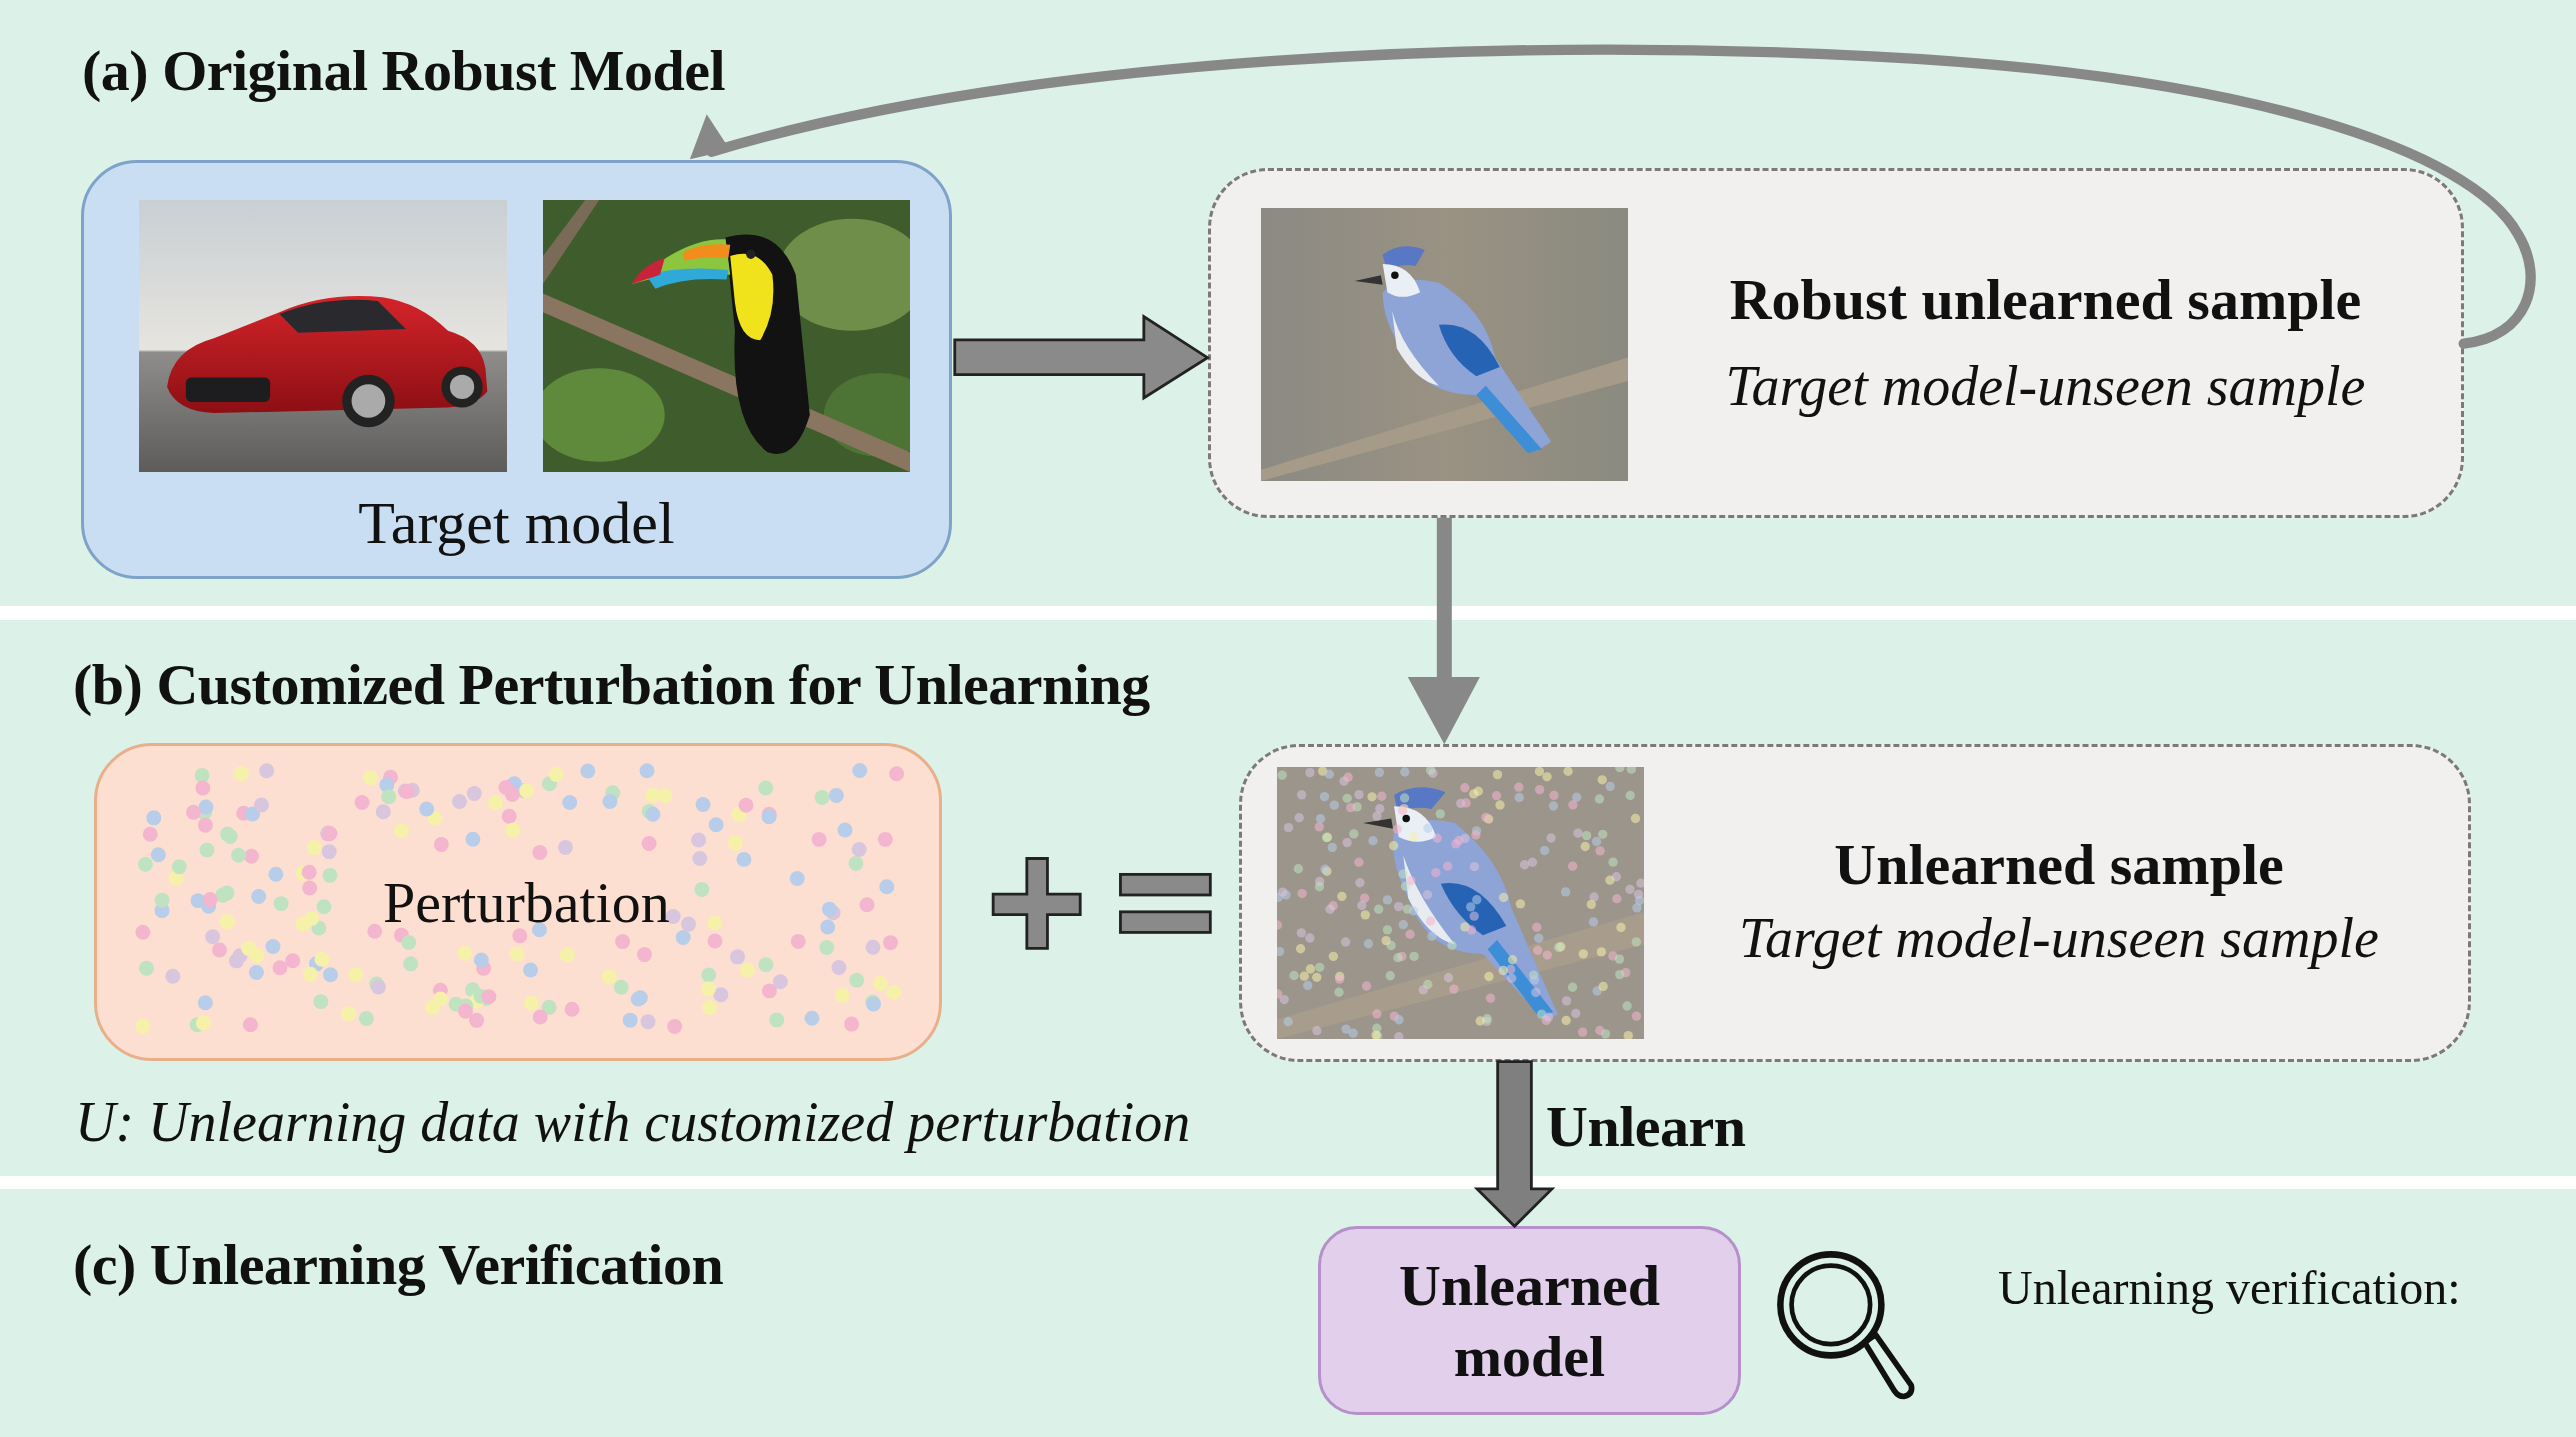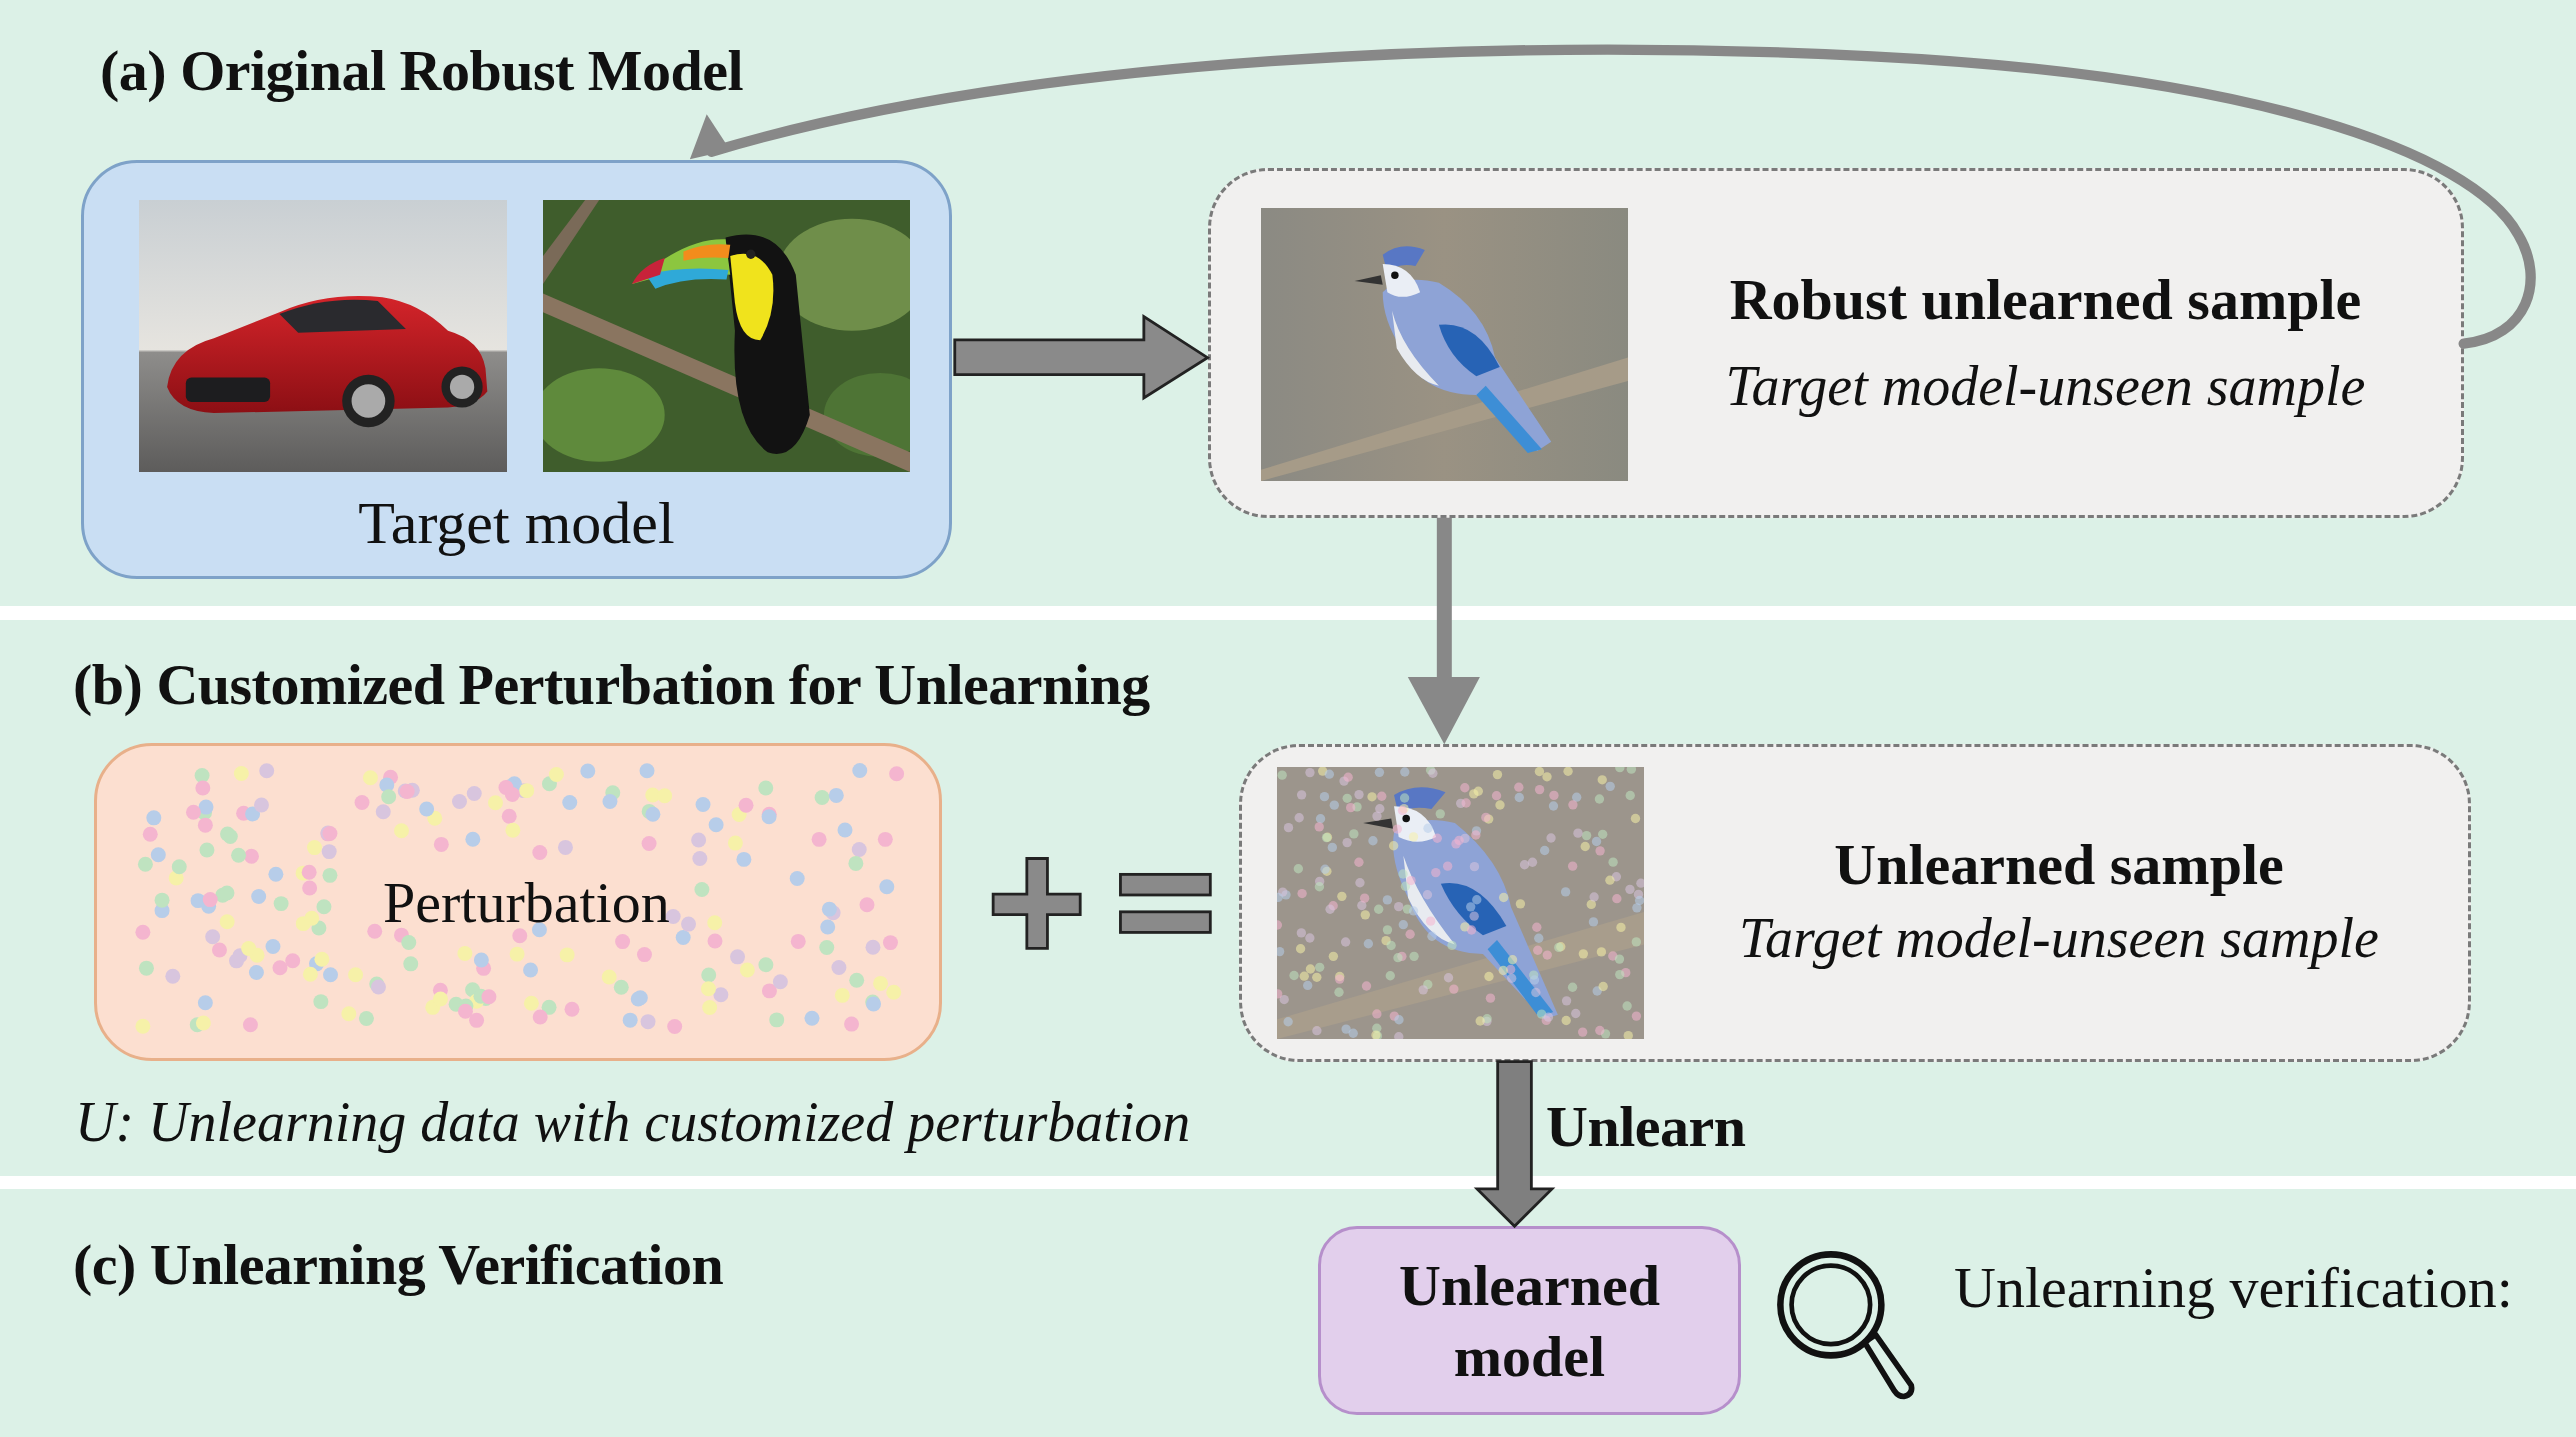--- a/index.html
+++ b/index.html
@@ -17,30 +17,30 @@
   .sample-title { position: absolute; font-weight: bold; font-size: 58px; text-align: center; white-space: nowrap; }
   .sample-sub { position: absolute; font-style: italic; font-size: 56px; text-align: center; white-space: nowrap; }
   .pert-box { position: absolute; left: 94px; top: 743px; width: 848px; height: 318px;
               background: #fcdfd0; border: 3.7px solid #e8b08a; border-radius: 58px; box-sizing: border-box; overflow: hidden; }
   .pert-label { position: absolute; font-size: 58px; white-space: nowrap; }
   .italic-note { position: absolute; font-style: italic; font-size: 56px; white-space: nowrap; }
   .purple-box { position: absolute; left: 1318px; top: 1226px; width: 423px; height: 189px;
                 background: #e2cfec; border: 3.7px solid #b68fcb; border-radius: 39px; box-sizing: border-box;
                 display: flex; flex-direction: column; align-items: center; justify-content: center; }
   .purple-box span { font-weight: bold; font-size: 58px; line-height: 71px; }
-  .verify-text { position: absolute; font-size: 58px; line-height: 71px; white-space: nowrap; }
+  .verify-text { position: absolute; font-size: 48px; line-height: 71px; white-space: nowrap; margin-left: 44px; }
   .overlay { position: absolute; left: 0; top: 0; width: 2576px; height: 1438px; pointer-events: none; }
 </style>
 </head>
 <body>
 
 <div class="separator" style="top:606px;height:14px;"></div>
 <div class="separator" style="top:1176px;height:13px;"></div>
 
-<div class="section-title" style="left:82px;top:37px;margin-left:18px;">(a) Original Robust Model</div>
+<div class="section-title" style="left:82px;top:37px;">(a) Original Robust Model</div>
 <div class="section-title" style="left:73px;top:651px;">(b) Customized Perturbation for Unlearning</div>
 <div class="section-title" style="left:73px;top:1231px;">(c) Unlearning Verification</div>
 
 <div class="blue-box"></div>
 
 <div class="photo" style="left:139px;top:200px;width:368px;height:272px;">
   <svg viewBox="0 0 393 291" preserveAspectRatio="none">
     <defs>
       <linearGradient id="sky" x1="0" y1="0" x2="0" y2="1">
         <stop offset="0" stop-color="#c9cfd3"></stop>

